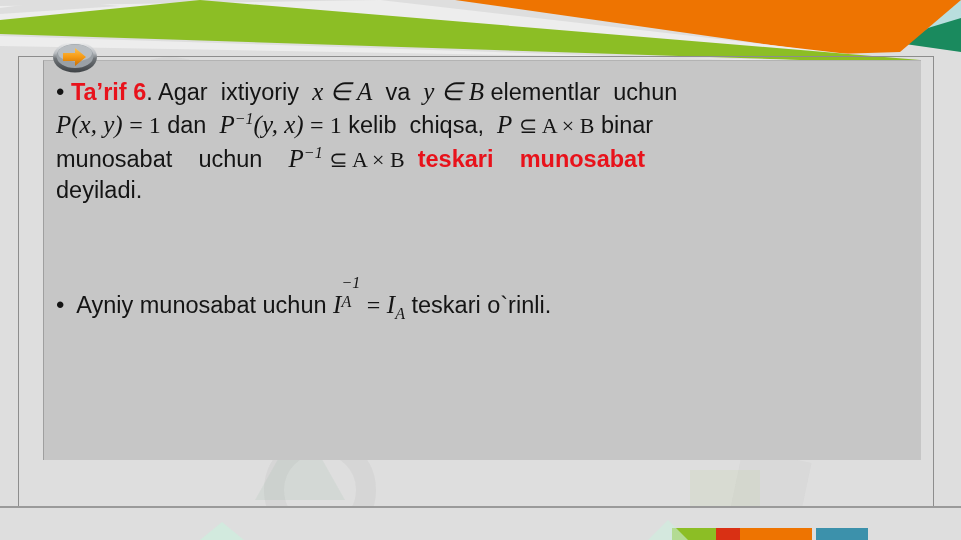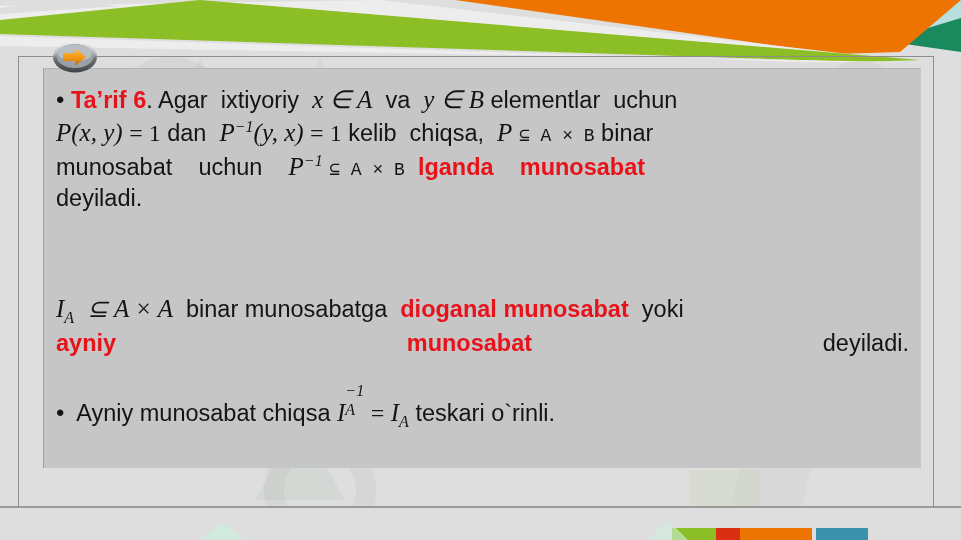--- a/index.html
+++ b/index.html
@@ -67,21 +67,21 @@
     height: 34px;
     z-index: 6;
     cursor: pointer;
   }
   .nav-btn svg { display: block; }
 
   
   .content-box {
     position: absolute;
     left: 43px;
-    top: 68px;
+    top: 60px;
     width: 878px;
     height: 400px;
     background: #c6c6c6;
     border-top: 1px solid #b3b3b3;
     border-left: 1px solid #9f9f9f;
     box-sizing: border-box;
     padding: 14px 12px 10px 12px;
     z-index: 4;
     color: #111111;
   }
@@ -103,23 +103,23 @@
 
   .kw { color: #e8121b; font-weight: bold; }
 
   
   .mi {
     font-family: "Liberation Serif", serif;
     font-style: italic;
     font-size: 25px;
   }
   .mu {
-    font-family: Liberation Mono, monospace;
+    font-family: Liberation Serif, serif;
     font-style: normal;
-    font-size: 18px;
+    font-size: 22px;
   }
   .op {
     font-family: "Liberation Serif", serif;
     font-style: normal;
     font-size: 24px;
   }
   .sup {
     font-family: "Liberation Serif", serif;
     font-style: italic;
     font-size: 16px;
@@ -221,35 +221,31 @@
       <path d="M11 13 L23 13 L23 8 L34 17 L23 26 L23 21 L11 21 Z" fill="url(#arrg)"></path>
     </svg>
   </div>
 
   <div class="content-box">
 
     <div class="para p1 just">
       <span class="bullet">•</span>
       <span class="kw">Ta’rif</span><span class="kw">&nbsp;</span><span class="kw">6</span><span>. Agar</span>&nbsp;&nbsp;<span>ixtiyoriy</span>&nbsp;&nbsp;<span class="mi">x ∈ A</span>&nbsp;&nbsp;<span>va</span>&nbsp;&nbsp;<span class="mi">y ∈ B</span>&nbsp;<span>elementlar</span>&nbsp;&nbsp;<span>uchun</span><br>
       <span class="mi">P</span><span class="mi">(x, y)</span>&nbsp;<span class="op">= 1</span>&nbsp;<span>dan</span>&nbsp;&nbsp;<span class="mi">P</span><span class="sup">−1</span><span class="mi">(y, x)</span>&nbsp;<span class="op">= 1</span>&nbsp;<span>kelib</span>&nbsp;&nbsp;<span>chiqsa,</span>&nbsp;&nbsp;<span class="mi">P</span>&nbsp;<span class="mu">⊆ A ×  B</span>&nbsp;<span>binar</span><br>
-      <span>munosabat</span>&nbsp;&nbsp;&nbsp;&nbsp;<span>uchun</span>&nbsp;&nbsp;&nbsp;&nbsp;<span class="mi">P</span><span class="sup">−1</span>&nbsp;<span class="mu">⊆ A × B</span>&nbsp;&nbsp;<span class="kw">lganda</span>&nbsp;&nbsp;&nbsp;&nbsp;<span class="kw">munosabat</span><br>
+      <span>munosabat</span>&nbsp;&nbsp;&nbsp;&nbsp;<span>uchun</span>&nbsp;&nbsp;&nbsp;&nbsp;<span class="mi">P</span><span class="sup">−1</span>&nbsp;<span class="mu">⊆ A × B</span>&nbsp;&nbsp;<span class="kw">teskari</span>&nbsp;&nbsp;&nbsp;&nbsp;<span class="kw">munosabat</span><br>
       <span>deyiladi.</span>
     </div>
 
     <div class="gap"></div>
 
 
-    <div class="para l2 just">
-      <span class="mi">I</span><span class="sub">A</span>&nbsp;&nbsp;<span class="mi">⊆ A × A</span>&nbsp;&nbsp;<span>binar  munosabatga</span>&nbsp;&nbsp;<span class="kw">dioganal  munosabat</span>&nbsp;&nbsp;<span>yoki</span><br>
-      <span class="kw">ayniy munosabat</span>&nbsp;<span>deyiladi.</span>
-    </div>
 
     <div class="para l3">
       <span class="bullet">•</span>&nbsp;
-      <span>Ayniy munosabat chiqsa</span>&nbsp;<span class="mi">I</span><span class="supsub"><i class="u">−1</i><i class="d">A</i></span>&nbsp;<span class="op">=</span>&nbsp;<span class="mi">I</span><span class="sub">A</span>&nbsp;<span>teskari o`rinli.</span>
+      <span>Ayniy munosabat uchun</span>&nbsp;<span class="mi">I</span><span class="supsub"><i class="u">−1</i><i class="d">A</i></span>&nbsp;<span class="op">=</span>&nbsp;<span class="mi">I</span><span class="sub">A</span>&nbsp;<span>teskari o`rinli.</span>
     </div>
 
   </div>
 
   <div class="footer-art">
     <svg width="961" height="34" viewBox="0 0 961 34" xmlns="http://www.w3.org/2000/svg">
       <rect x="0" y="0" width="961" height="34" fill="#dedede"></rect>
       <rect x="0" y="0" width="961" height="2" fill="#9a9a9a"></rect>
       <rect x="672" y="22" width="48" height="12" fill="#8cbe25"></rect>
       <rect x="716" y="22" width="28" height="12" fill="#d93014"></rect>

